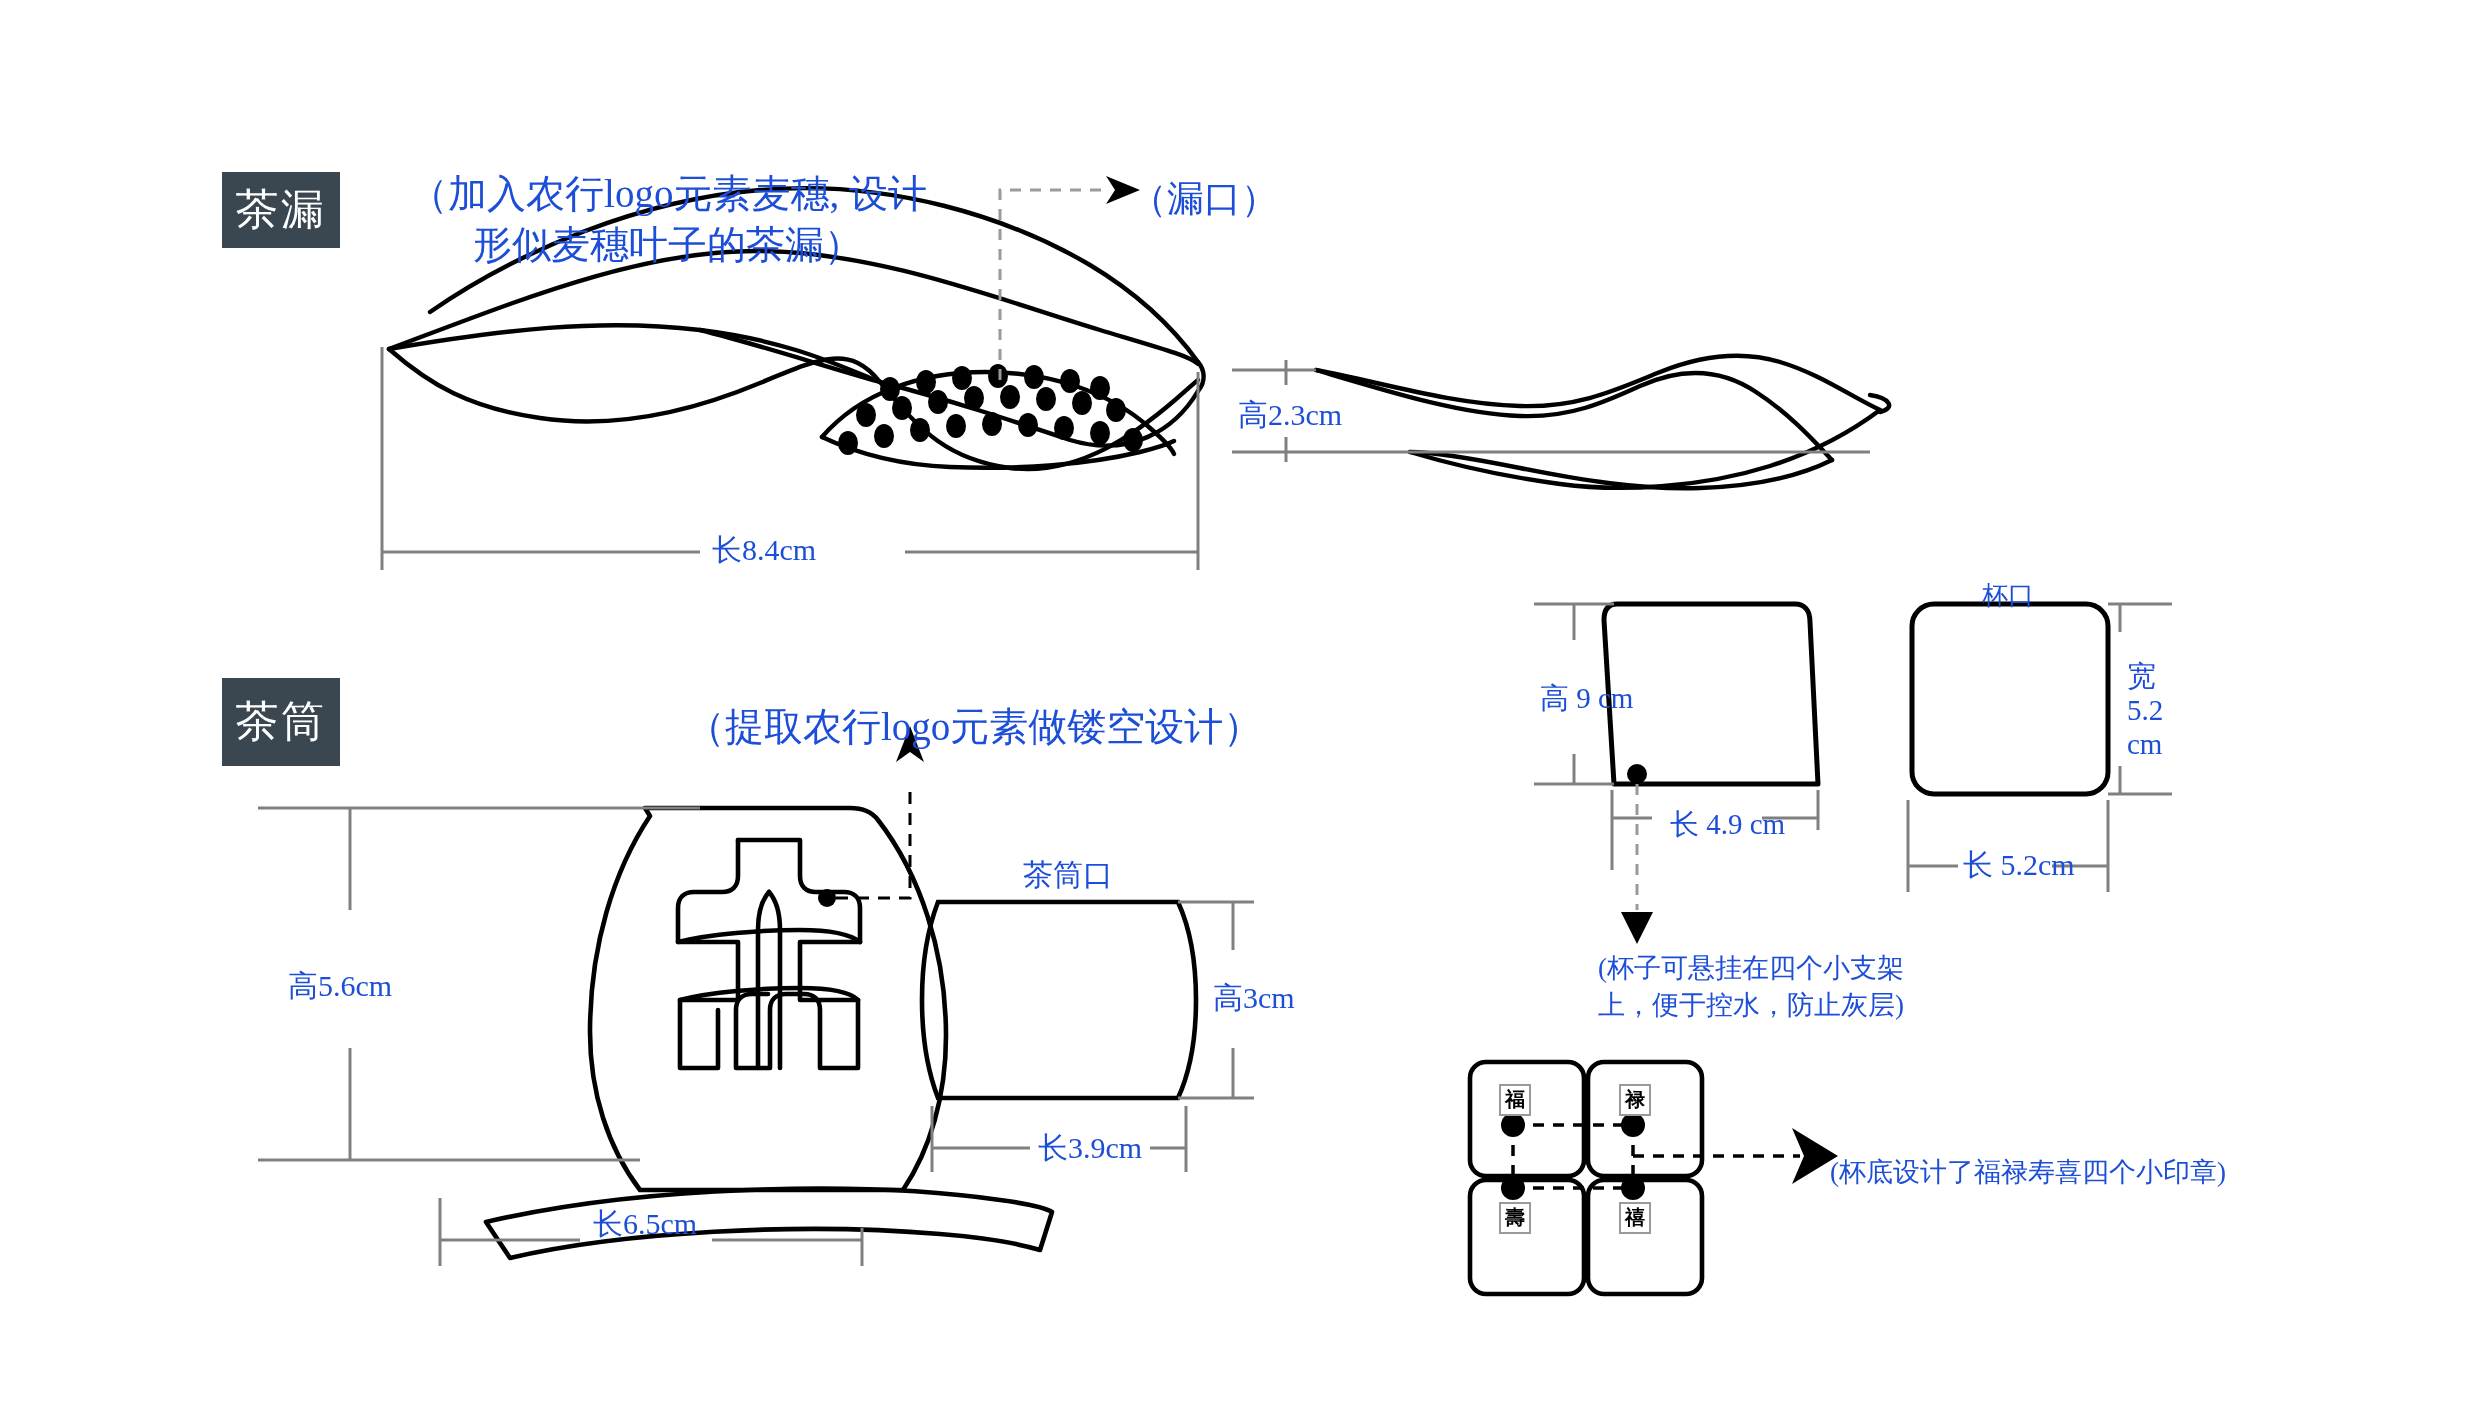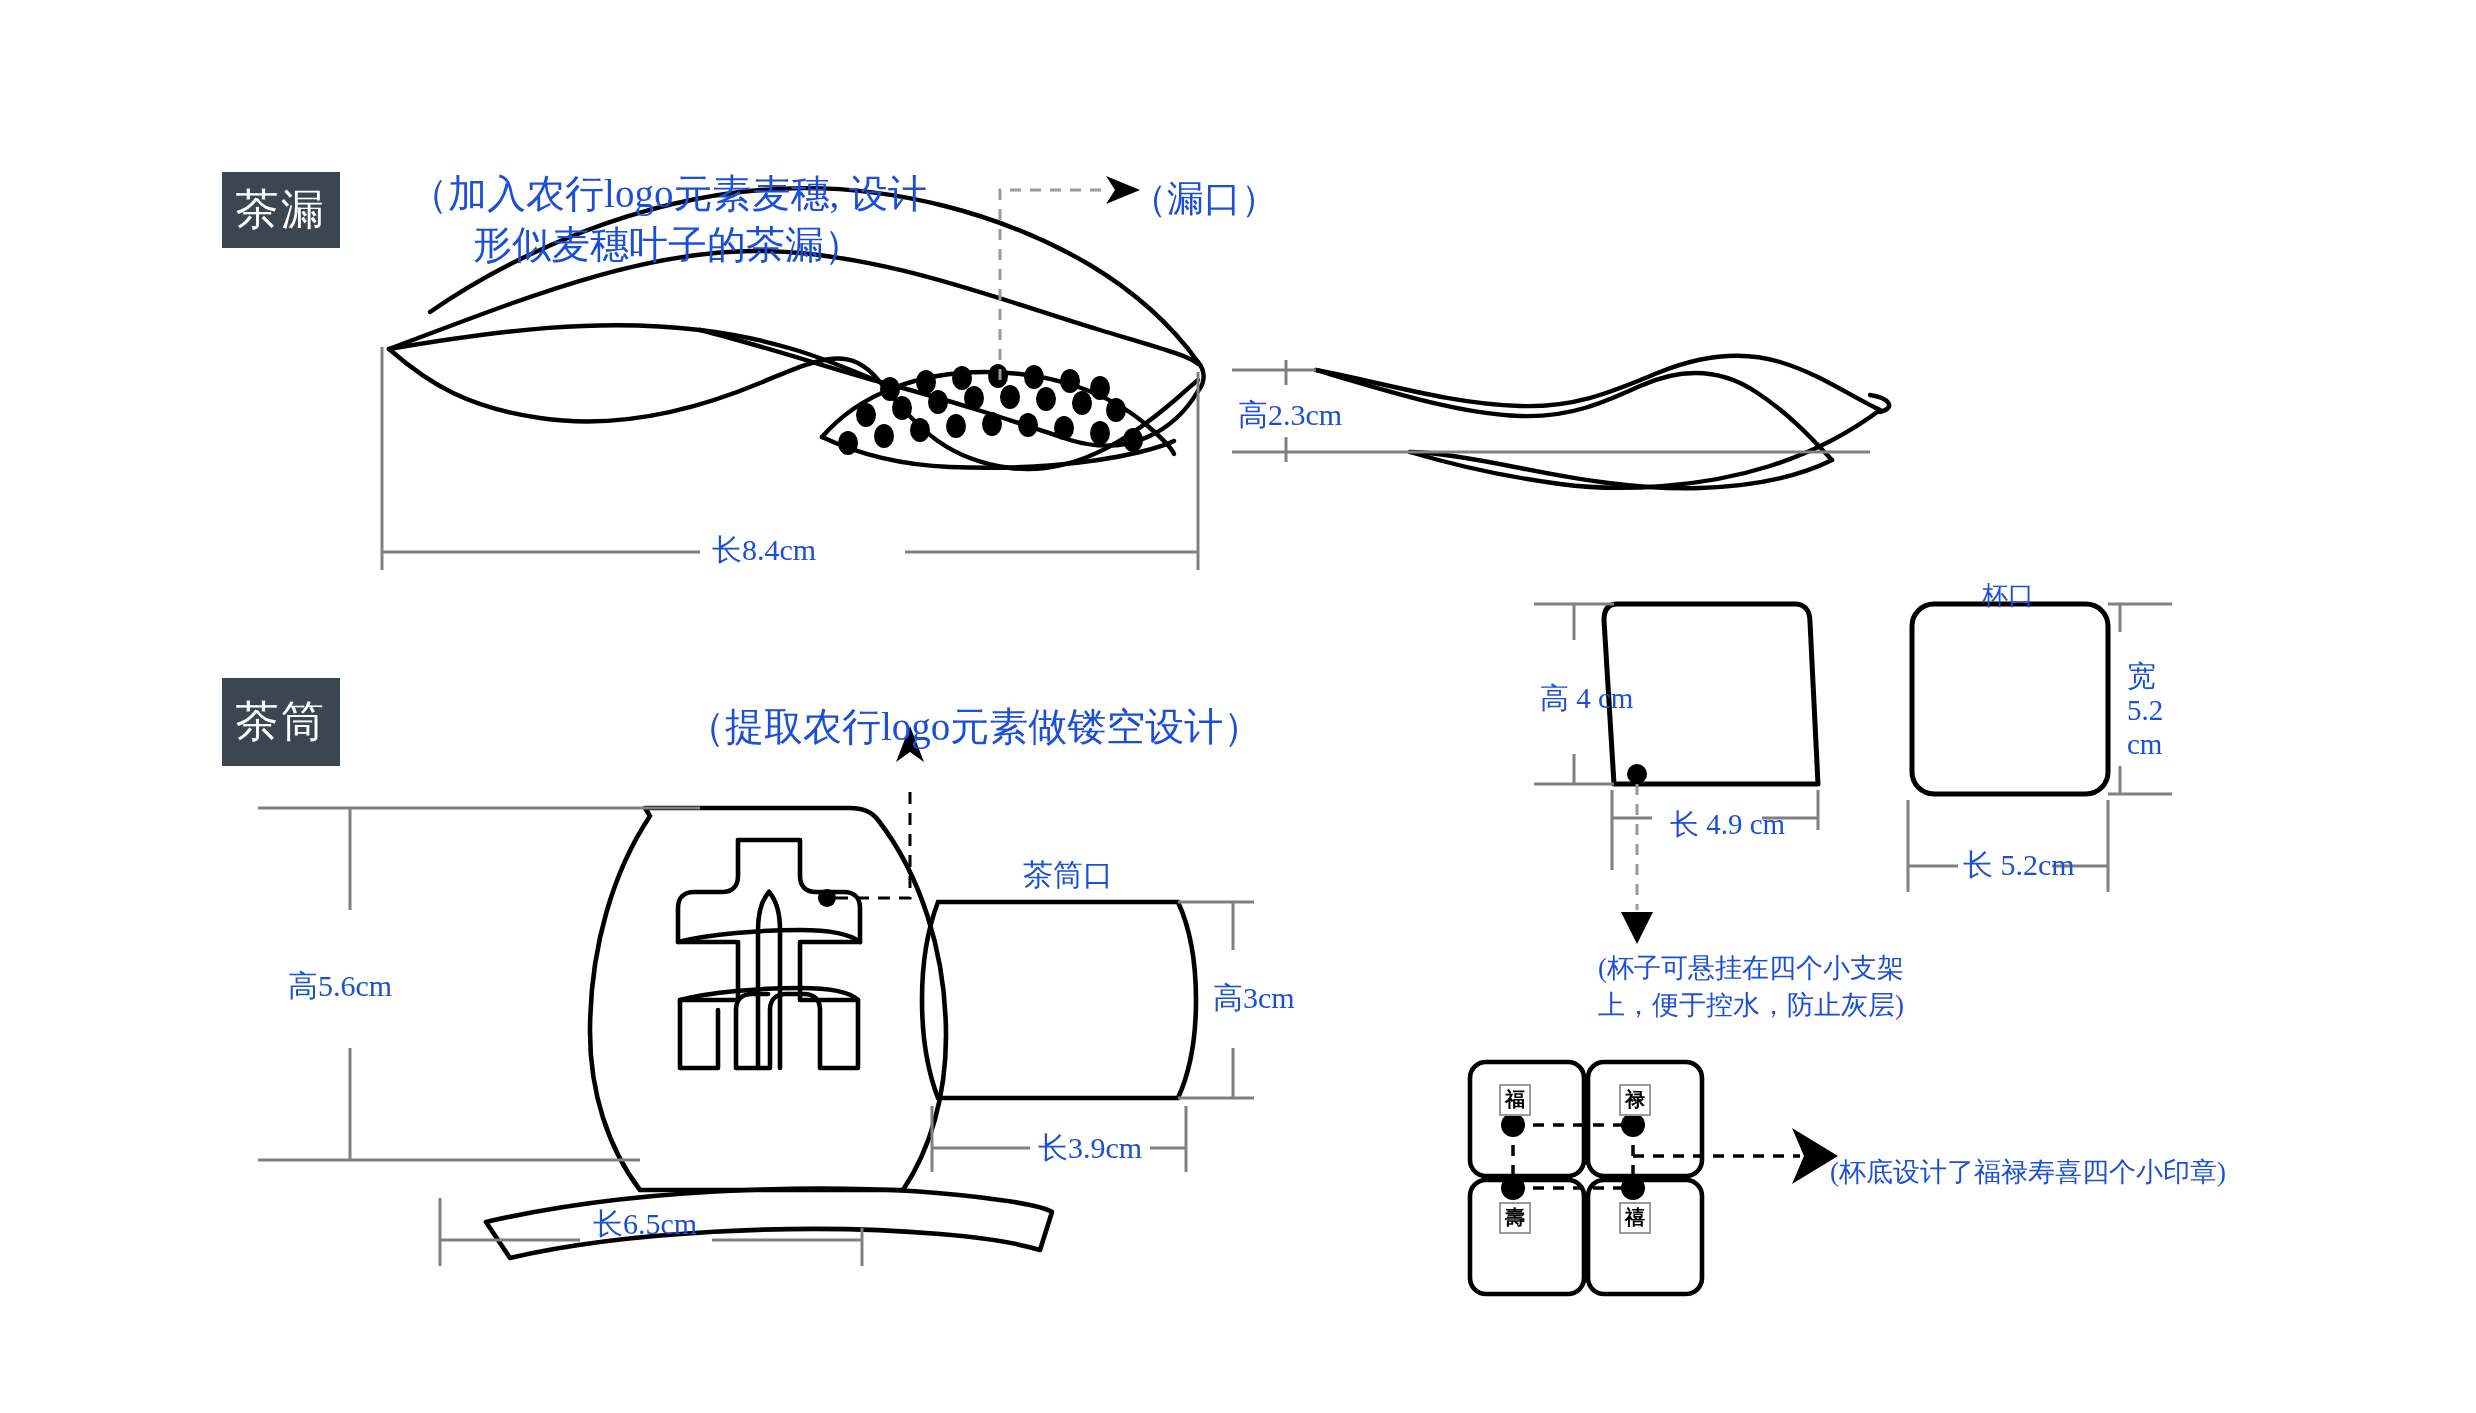--- a/index.html
+++ b/index.html
@@ -271,21 +271,21 @@
   <div class="txt dim-len84">长8.4cm</div>
   <div class="txt dim-h23">高2.3cm</div>
 
   <div class="txt note-canister">（提取农行logo元素做镂空设计）</div>
   <div class="txt dim-h56">高5.6cm</div>
   <div class="txt dim-len65">长6.5cm</div>
   <div class="txt label-tongkou">茶筒口</div>
   <div class="txt dim-h3">高3cm</div>
   <div class="txt dim-len39">长3.9cm</div>
 
-  <div class="txt dim-h4">高 4 cm</div>
+  <div class="txt dim-h4">高 9 cm</div>
   <div class="txt dim-len49">长 4.9 cm</div>
   <div class="txt label-beikou">杯口</div>
   <div class="txt dim-kuan">宽
 5.2
 cm</div>
   <div class="txt dim-len52">长 5.2cm</div>
   <div class="txt note-cup">(杯子可悬挂在四个小支架
 上，便于控水，防止灰层)</div>
   <div class="txt note-stamp">(杯底设计了福禄寿喜四个小印章)</div>
 

